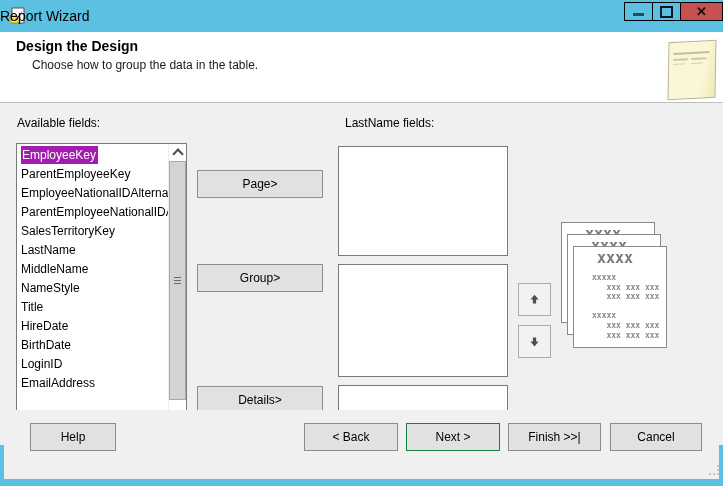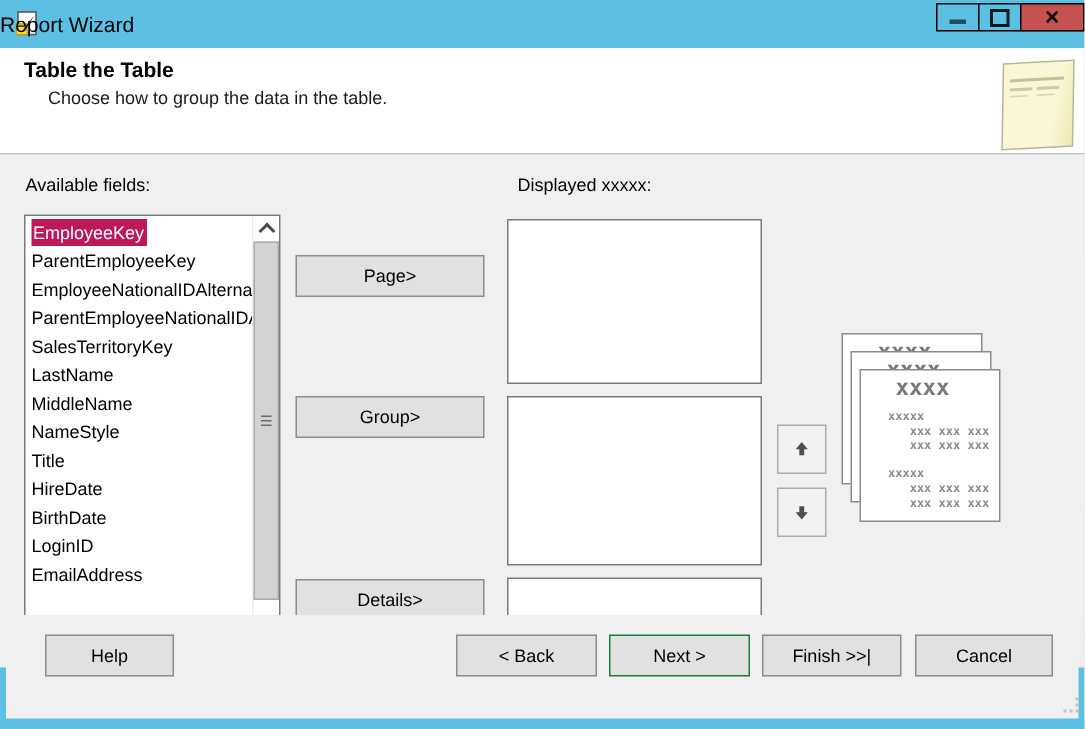--- a/index.html
+++ b/index.html
@@ -38,21 +38,21 @@
   .panel-label{position:absolute;top:116px;font-size:12px;color:#000;}
   .lbl-available{left:17px;}
   .lbl-displayed{left:345px;}
 
   
   .listbox{position:absolute;left:16px;top:143px;width:171px;height:281px;background:#fff;
     border:1px solid #7a7a7a;box-sizing:border-box;overflow:hidden;}
   .list-items{position:absolute;left:0;top:2px;right:17px;bottom:0;overflow:hidden;}
   .field-item{height:19px;line-height:19px;font-size:12px;color:#000;padding-left:4px;
     white-space:nowrap;overflow:hidden;}
-  .field-item .sel{background:#be185d;color:#fff;padding:17px 2px 2px 1px;}
+  .field-item .sel{background:#a21caf;color:#fff;padding:17px 2px 2px 1px;}
   .vscroll{position:absolute;top:0;right:0;bottom:0;width:17px;background:#ffffff;border-left:1px solid #ededed;}
   .scroll-up{position:absolute;top:0;left:0;width:17px;height:17px;background:#fdfdfd;
     border-bottom:1px solid #e8e8e8;display:flex;align-items:center;justify-content:center;}
   .chev-up{width:6px;height:6px;border-top:2px solid #4d4d4d;border-left:2px solid #4d4d4d;
     transform:rotate(45deg);margin-top:3px;}
   .scroll-thumb{position:absolute;top:17px;left:0;width:17px;height:239px;background:#d3d3d3;
     border:1px solid #a9a9a9;box-sizing:border-box;display:flex;flex-direction:column;
     align-items:center;justify-content:center;gap:2px;}
   .grip-line{width:7px;height:1px;background:#6b6b6b;}
 
@@ -125,33 +125,33 @@
     </div>
     <div class="caption-btn btn-max">
       <div class="max-glyph"></div>
     </div>
     <div class="caption-btn btn-close">
       <div class="close-glyph">✕</div>
     </div>
   </div>
 
   <div class="header">
-    <div class="hdr-title">Table the Table</div>
+    <div class="hdr-title">Design the Design</div>
     <div class="hdr-sub">Choose how to group the data in the table.</div>
     <div class="doc-icon">
       <div class="l1"></div>
         <div class="l2a"></div>
         <div class="l2b"></div>
       <div class="l3a"></div>
         <div class="l3b"></div>
     </div>
   </div>
 
   <div class="panel-label lbl-available">Available fields:</div>
-  <div class="panel-label lbl-displayed">Displayed xxxxx:</div>
+  <div class="panel-label lbl-displayed">LastName fields:</div>
 
   <div class="listbox">
     <div class="list-items">
         <div class="field-item"><span class="sel">EmployeeKey</span></div>
         <div class="field-item">ParentEmployeeKey</div>
         <div class="field-item">EmployeeNationalIDAlternateKey</div>
         <div class="field-item">ParentEmployeeNationalIDAlternateKey</div>
         <div class="field-item">SalesTerritoryKey</div>
         <div class="field-item">LastName</div>
         <div class="field-item">MiddleName</div>

